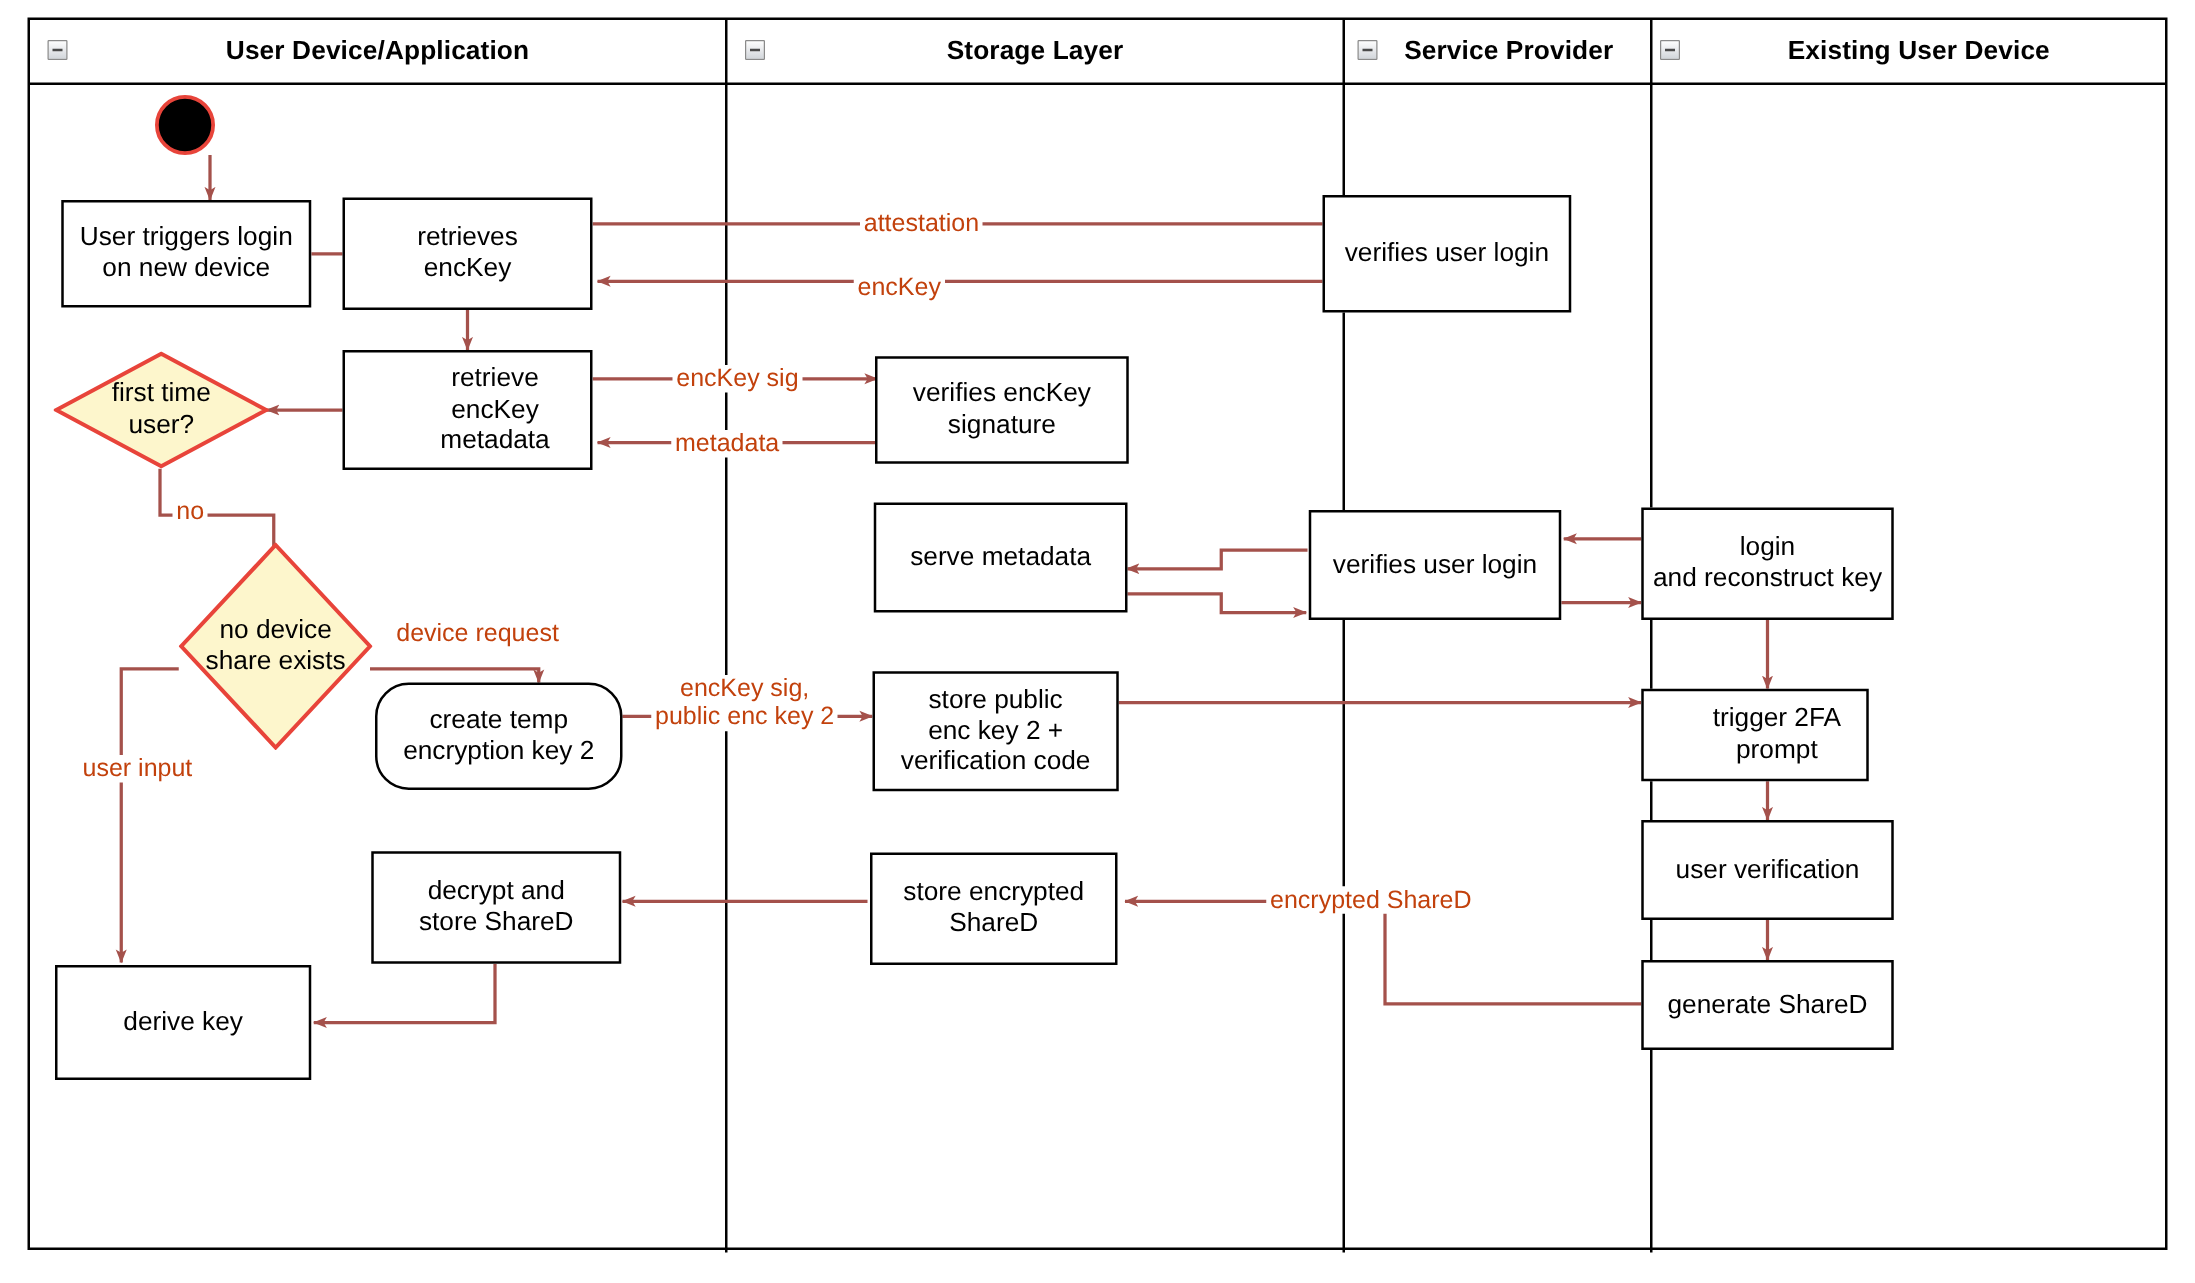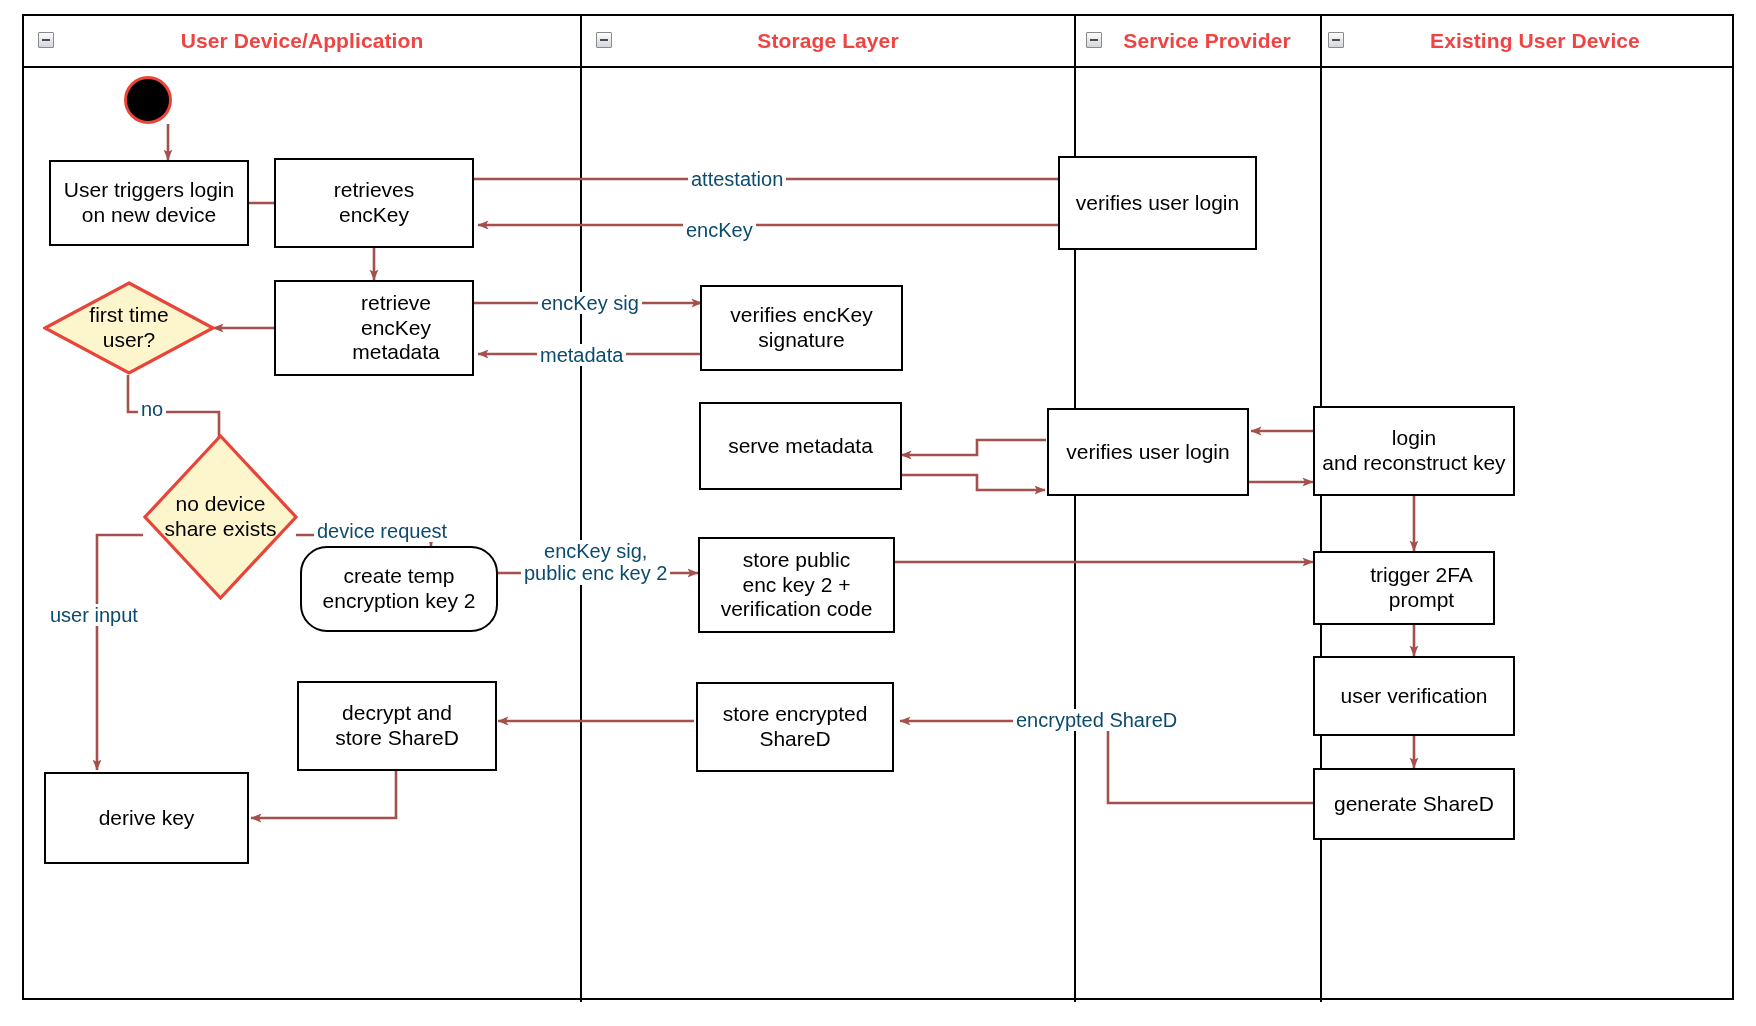--- a/index.html
+++ b/index.html
@@ -45,21 +45,21 @@
     top: 0;
     height: 50px;
     display: flex;
     align-items: center;
     justify-content: center;
     box-sizing: border-box;
   }
   .lane-title {
     font-size: 21px;
     font-weight: bold;
-    color: #ef4444;
+    color: #000000;
     letter-spacing: 0.1px;
     white-space: nowrap;
   }
   .collapse-icon {
     position: absolute;
     top: 16px;
     width: 16px;
     height: 16px;
     border: 1px solid #8a8a8a;
     background: linear-gradient(#fdfdfd, #d2d6db);
@@ -127,21 +127,21 @@
     position: absolute;
     left: 0; top: 0;
     width: 1756px;
     height: 1026px;
     pointer-events: none;
   }
 
   .edge-label {
     position: absolute;
     font-size: 20px;
-    color: #0c4a6e;
+    color: #c2410c;
     background: #ffffff;
     padding: 0 3px;
     white-space: nowrap;
     line-height: 1.12;
     z-index: 5;
   }
   .edge-label.two-line { text-align: center; }
 </style>
 </head>
 <body>
@@ -319,19 +319,19 @@
 
   <div class="node" style="left:1313px; top:768px; width:202px; height:72px;">
     <span style="white-space:pre-line;">generate ShareD</span>
   </div>
 
   <div class="edge-label" style="left:688px; top:168px;">attestation</div>
   <div class="edge-label" style="left:683px; top:219px;">encKey</div>
   <div class="edge-label" style="left:538px; top:292px;">encKey sig</div>
   <div class="edge-label" style="left:537px; top:344px;">metadata</div>
   <div class="edge-label" style="left:138px; top:398px;">no</div>
-  <div class="edge-label" style="left:314px; top:496px;margin-top:24px;">device request</div>
-  <div class="edge-label" style="left:47px; top:604px;">user input</div>
+  <div class="edge-label" style="left:314px; top:496px;">device request</div>
+  <div class="edge-label" style="left:63px; top:604px;">user input</div>
   <div class="edge-label two-line" style="left:521px; top:540px; white-space:pre-line;">encKey sig,
 public enc key 2</div>
   <div class="edge-label" style="left:1013px; top:709px;">encrypted ShareD</div>
 
 </div>
 
 </body></html>

